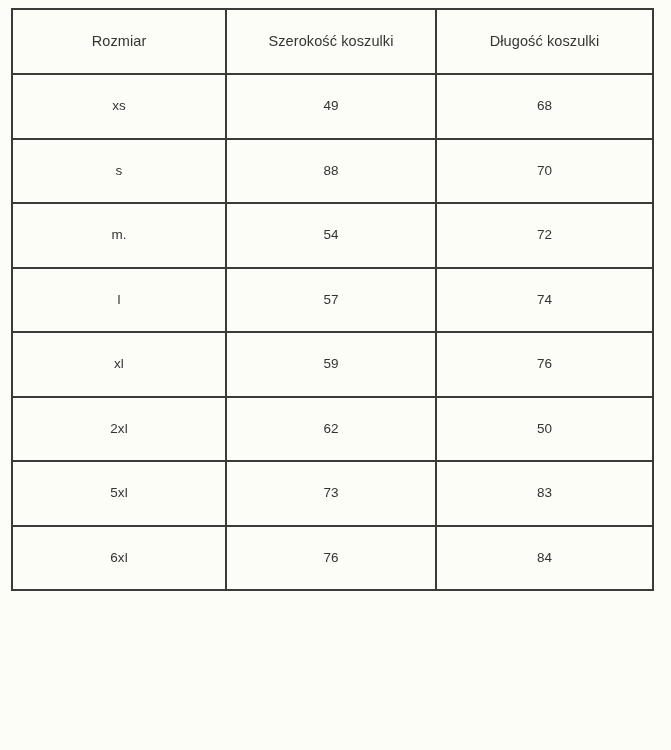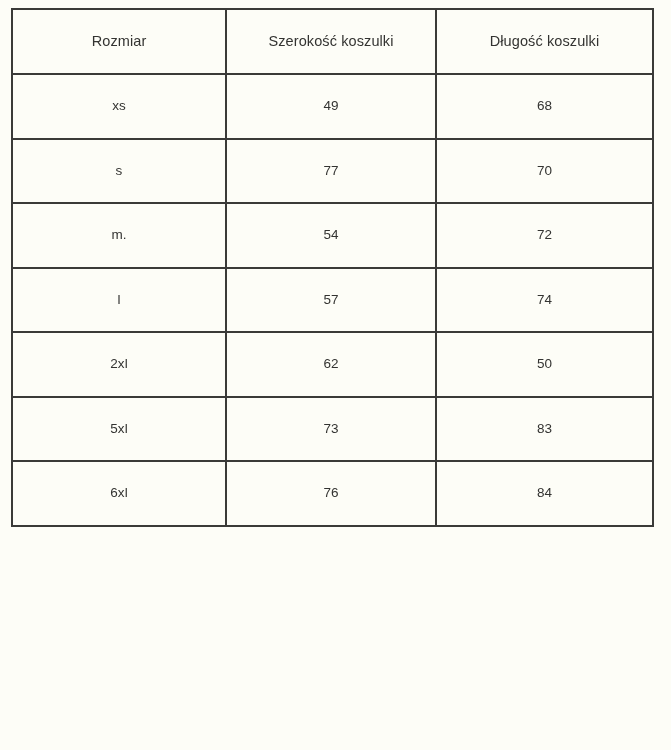--- a/index.html
+++ b/index.html
@@ -100,21 +100,21 @@
         </td>
         <td>
           <span class="cell-text">68</span>
         </td>
       </tr>
       <tr>
         <td>
           <span class="cell-text">s</span>
         </td>
         <td>
-          <span class="cell-text">77</span>
+          <span class="cell-text">88</span>
         </td>
         <td>
           <span class="cell-text">70</span>
         </td>
       </tr>
       <tr>
         <td>
           <span class="cell-text">m.</span>
         </td>
         <td>
@@ -126,20 +126,31 @@
       </tr>
       <tr>
         <td>
           <span class="cell-text">l</span>
         </td>
         <td>
           <span class="cell-text">57</span>
         </td>
         <td>
           <span class="cell-text">74</span>
+        </td>
+      </tr>
+      <tr>
+        <td>
+          <span class="cell-text">xl</span>
+        </td>
+        <td>
+          <span class="cell-text">59</span>
+        </td>
+        <td>
+          <span class="cell-text">76</span>
         </td>
       </tr>
       <tr>
         <td>
           <span class="cell-text">2xl</span>
         </td>
         <td>
           <span class="cell-text">62</span>
         </td>
         <td>

